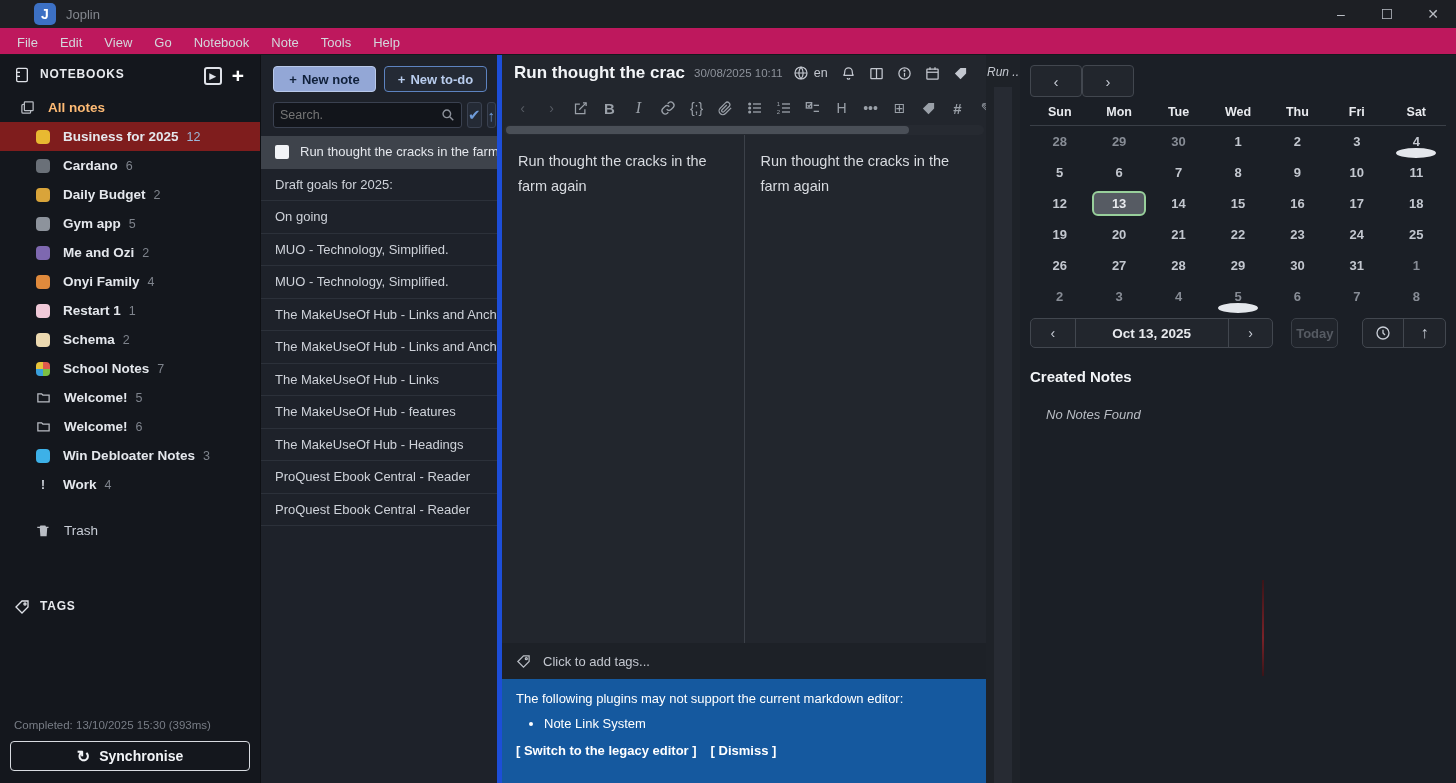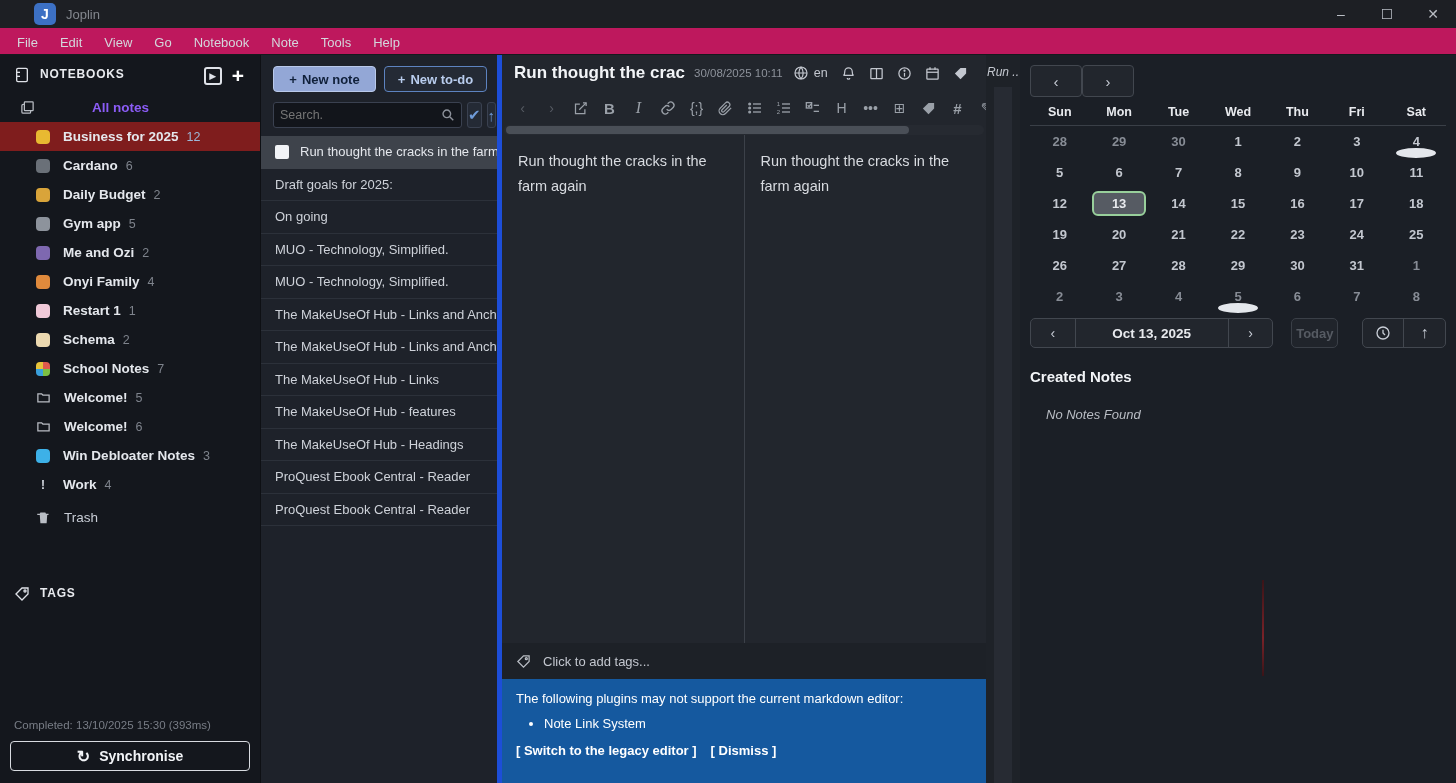--- a/index.html
+++ b/index.html
@@ -26,21 +26,21 @@
   
   .sidebar { width:260px; background:#14171d; display:flex; flex-direction:column; position:relative; }
   .sb-header { display:flex; align-items:flex-start; padding:12px 12px 8px 14px; }
   .sb-header .ic { color:#dfe2e8; }
   .sb-header-label { color:#e8eaee; font-size:12px; font-weight:bold; letter-spacing:.8px; margin-left:10px; }
   .sb-header .spacer, .row-spacer { flex:1; }
   .boxbtn { width:18px; height:18px; border:2px solid #dfe2e8; border-radius:3px; color:#dfe2e8;
     font-size:9px; display:flex; align-items:center; justify-content:center; margin-right:10px; }
   .plusbtn { color:#fff; font-size:21px; font-weight:bold; line-height:18px; margin-right:4px; }
   .sb-row { display:flex; align-items:center; height:29px; padding-left:36px; font-size:13.5px; color:#e4e7ec; }
-  .sb-row.allnotes { padding-left:20px; color:#8b5cf6;gap:44px; }
+  .sb-row.allnotes { padding-left:20px; color:#fdba74; }
   .sb-row .chip { width:14px; height:14px; border-radius:4px; flex:0 0 14px; }
   .sb-row .glyph { width:14px; text-align:center; color:#c3c7cf; font-weight:bold; }
   .sb-row .lbl { margin-left:13px; font-weight:600; white-space:nowrap; }
   .sb-row .cnt { margin-left:8px; color:#7e838c; font-size:12.5px; }
   .sb-row.selected { background:#7f1d1d; }
   .sb-row.selected .cnt { color:#9db8d8; }
   .sb-row .ic { color:#b9bdc4; }
   .tags-header { margin-top:42px; }
   .sb-bottom { margin-top:auto; padding:8px 10px 12px 10px; }
   .sync-status { color:#787d86; font-size:11.5px; margin:0 0 10px 4px; }
@@ -259,21 +259,21 @@
             <span class="lbl">Win Debloater Notes</span>
             <span class="cnt">3</span>
           </div>
           <div class="sb-row">
             <span class="glyph">!</span>
             <span class="lbl">Work</span>
             <span class="cnt">4</span>
           </div>
         </div>
 
-      <div class="sb-row" style="margin-top:4px;">
+      <div class="sb-row" style="margin-top:17px;">
         <span class="ic">
           <svg width="15" height="15" viewBox="0 0 24 24" fill="#b9bdc4">
               <path d="M6 7h12l-1 14H7L6 7zm3-3h6l1 2h4v2H2V6h4l1-2z"></path>
             </svg>
         </span>
         <span class="lbl" style="font-weight:400;color:#c8cdd6;">Trash</span>
       </div>
 
       <div class="sb-header tags-header">
         <span class="ic">

